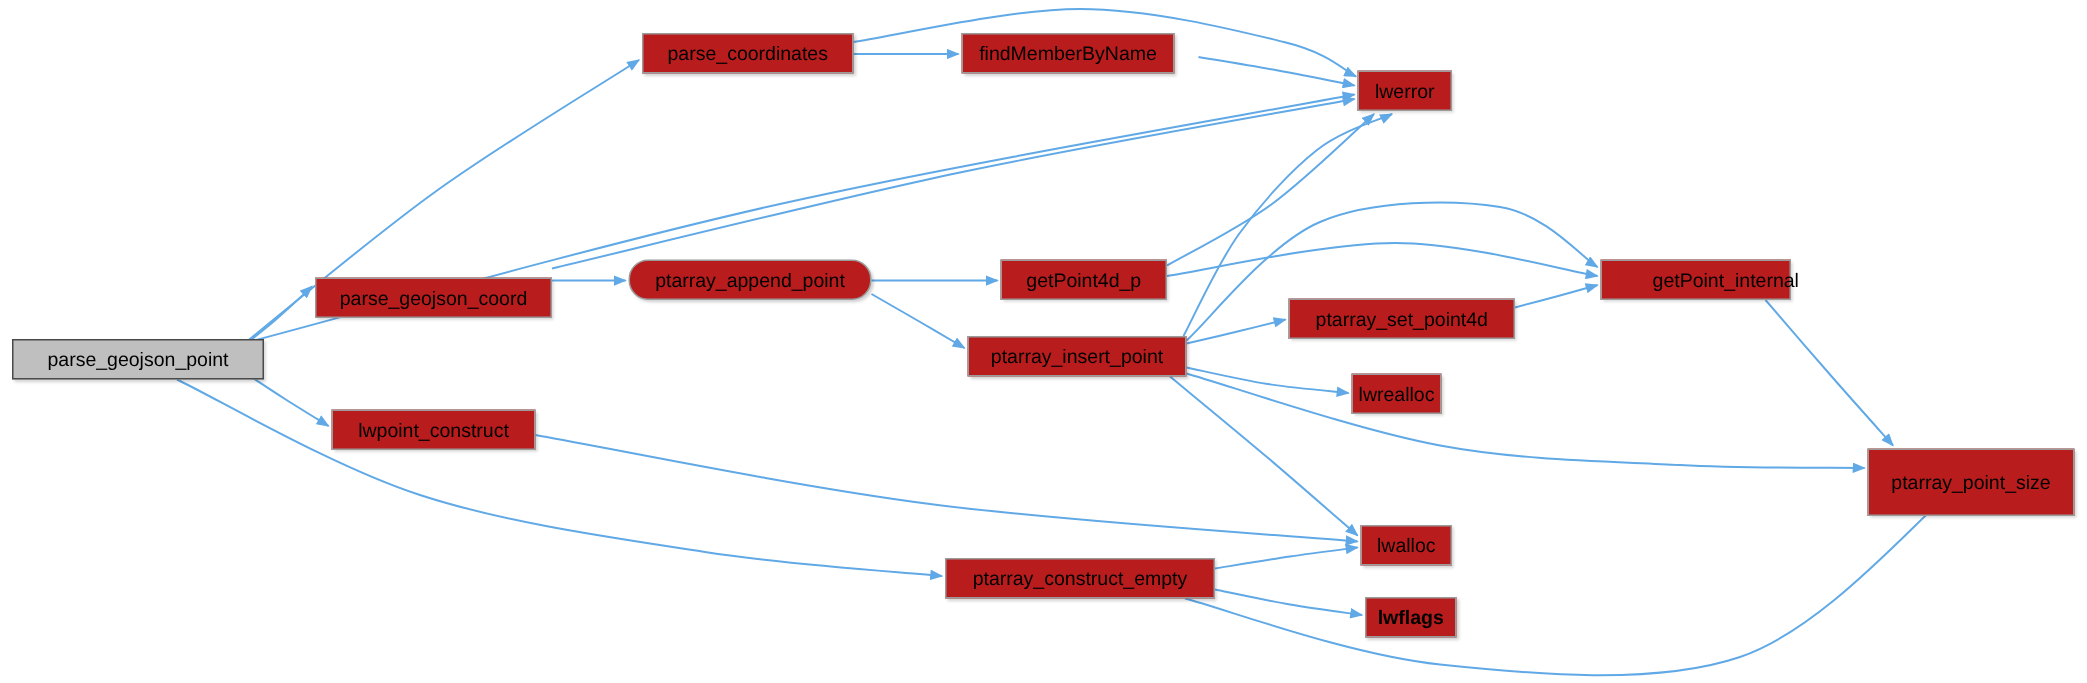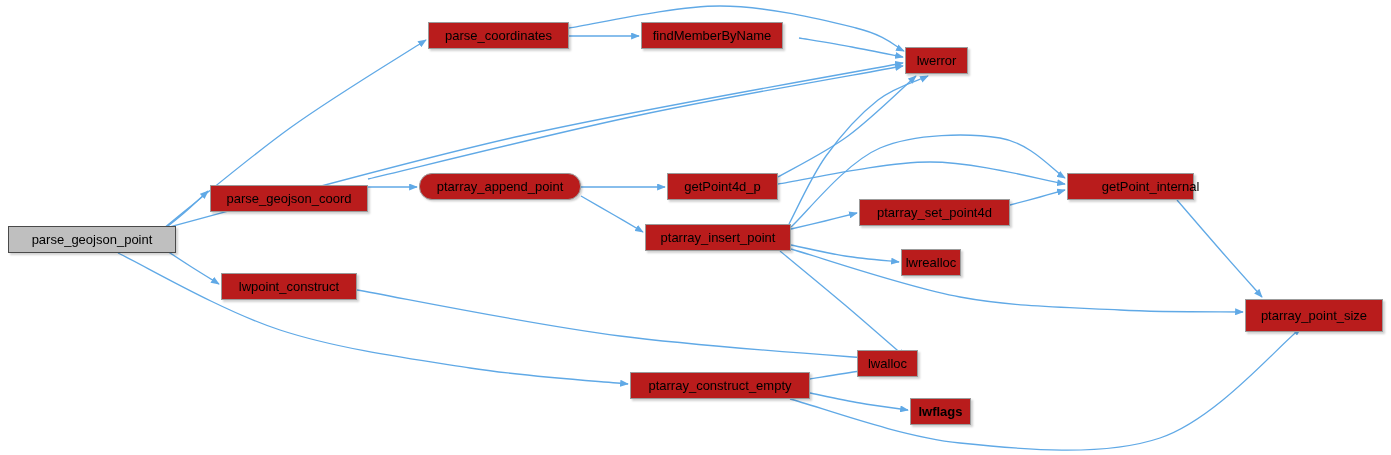--- a/index.html
+++ b/index.html
@@ -58,18 +58,18 @@
       <div class="node" style="left: 641px; top: 22px; width: 142px; height: 27px;">findMemberByName</div>
       <div class="node" style="left: 905px; top: 47px; width: 63px; height: 27px;">lwerror</div>
       <div class="node" style="left: 210px; top: 173px; width: 158px; height: 27px; margin-top: 12px;">parse_geojson_coord</div>
       <div class="node" style="left: 419px; top: 173px; width: 162px; height: 27px; border-radius: 13px;">ptarray_append_point</div>
       <div class="node" style="left: 667px; top: 173px; width: 111px; height: 27px;">getPoint4d_p</div>
       <div class="node" style="left: 1067px; top: 173px; width: 127px; height: 27px; padding-left: 40px;">getPoint_internal</div>
       <div class="node" style="left: 859px; top: 199px; width: 151px; height: 27px;">ptarray_set_point4d</div>
       <div class="node" style="left: 645px; top: 224px; width: 146px; height: 27px;">ptarray_insert_point</div>
       <div class="node" style="left: 901px; top: 249px; width: 60px; height: 27px;">lwrealloc</div>
       <div class="node" style="left: 221px; top: 273px; width: 136px; height: 27px;">lwpoint_construct</div>
-      <div class="node" style="left: 1245px; top: 299px; width: 138px; height: 33px;">ptarray_point_size</div>
-      <div class="node" style="left: 857px; top: 350px; width: 61px; height: 27px;">lwalloc</div>
+      <div class="node" style="left: 1245px; top: 299px; width: 138px; height: 45px;">ptarray_point_size</div>
+      <div class="node" style="left: 907px; top: 350px; width: 61px; height: 27px;">lwalloc</div>
       <div class="node" style="left: 630px; top: 372px; width: 180px; height: 27px;">ptarray_construct_empty</div>
       <div class="node" style="left: 910px; top: 398px; width: 61px; height: 27px; font-weight: bold;">lwflags</div>
     </div>
 </div>
 
 </body></html>

